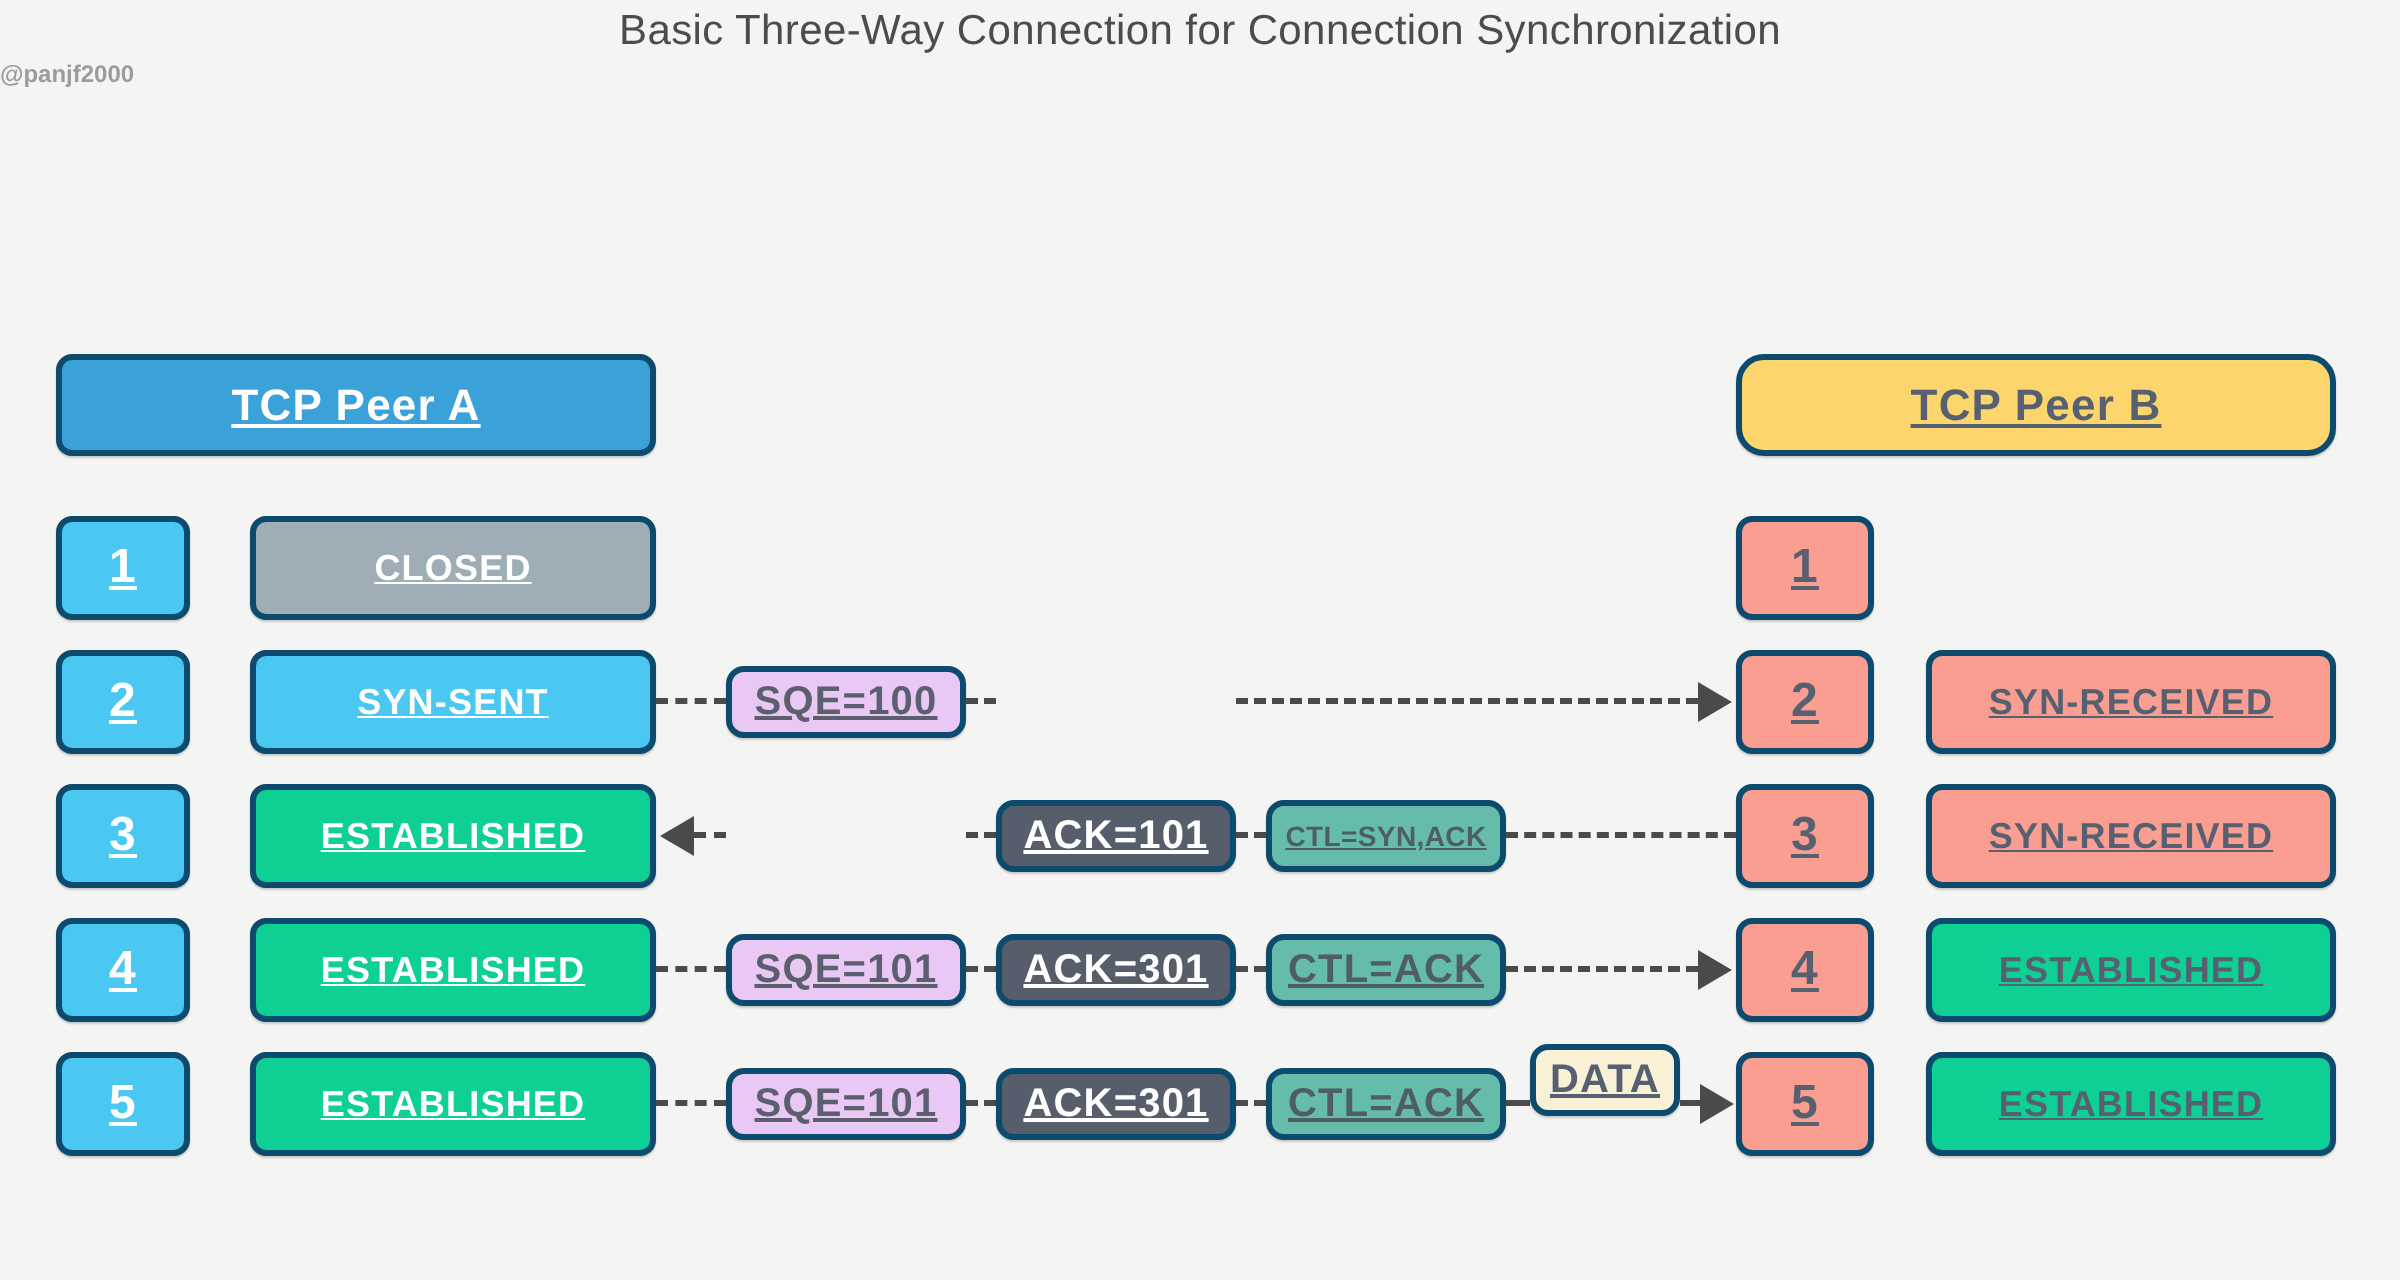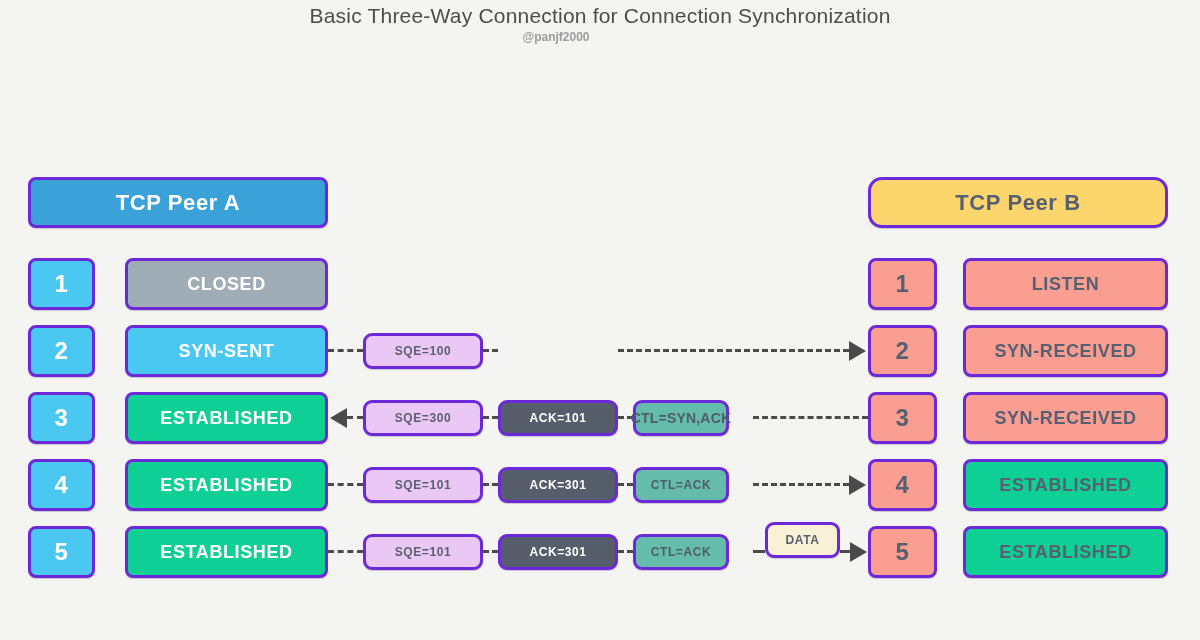--- a/index.html
+++ b/index.html
@@ -2,50 +2,50 @@
 <html><head>
 <meta charset="utf-8">
 <style>
   * { margin:0; padding:0; box-sizing:border-box; }
   html,body { width:1200px; height:640px; }
   body { font-family:"Liberation Sans", sans-serif; background:#f4f5f3; }
   .stage { position:relative; width:1200px; height:640px; background:#f4f5f3; overflow:hidden; }
 
   .title { position:absolute; top:4px; left:0; width:1200px; text-align:center;
            font-size:21px; color:#4c4c4c; letter-spacing:0.2px; }
-  .subtitle { position:absolute; top:30px; left:0; width:1112px; text-align:center;
+  .subtitle { position:absolute; top:30px; left:0; width:1112px; 
               font-size:12px; font-weight:bold; color:#9c9c9c; }
 
-  .box { position:absolute; border:3px solid #6d28d9; border-radius:8px;
+  .box { position:absolute; border:3px solid #0c4a6e; border-radius:8px;
          display:flex; align-items:center; justify-content:center;
          font-weight:bold; letter-spacing:0.6px;
-         box-shadow:0 1px 1px rgba(0,0,0,0.18); }
+         box-shadow:0 1px 1px rgba(0,0,0,0.18);text-decoration:underline; }
   .hdr   { width:300px; height:51px; top:177px; font-size:22px; }
   .numL  { left:28px;  width:67px;  height:52px; font-size:24px; }
   .numR  { left:868px; width:69px;  height:52px; font-size:24px; }
   .stateL{ left:125px; width:203px; height:52px; font-size:18px; }
   .stateR{ left:963px; width:205px; height:52px; font-size:18px; }
 
   .blue   { background:#3ba2d9; color:#ffffff; }
   .cyan   { background:#4bc8f1; color:#ffffff; }
   .grayb  { background:#9fadb6; color:#ffffff; }
   .greenW { background:#0ed094; color:#ffffff; }
   .greenD { background:#0ed094; color:#576071; }
   .yellow { background:#fdd56d; color:#576071;border-radius:14px; }
   .salmon { background:#f99e91; color:#576071; }
   .lav    { background:#eac8f6; color:#5c5f6d; }
   .slate  { background:#565d6b; color:#ffffff; }
   .teal   { background:#65bcaa; color:#4e5d68; }
   .cream  { background:#f8f1d6; color:#576071; }
 
-  .chip { height:36px; border-radius:9px; font-size:12px; }
+  .chip { height:36px; border-radius:9px; font-size:20px; }
   .chip.small { font-size:14px; letter-spacing:0.2px; }
   .c1 { left:363px; width:120px; }
   .c2 { left:498px; width:120px; }
-  .c3 { left:633px; width:96px; }
+  .c3 { left:633px; width:120px; }
   .c4 { left:765px; width:75px; }
 
   .dash { position:absolute; height:0; border-top:3px dashed #4a4a4a; }
   .solidline { position:absolute; height:0; border-top:3px solid #4a4a4a; }
   .arrR { position:absolute; width:0; height:0;
           border-top:10px solid transparent; border-bottom:10px solid transparent;
           border-left:17px solid #4a4a4a; }
   .arrL { position:absolute; width:0; height:0;
           border-top:10px solid transparent; border-bottom:10px solid transparent;
           border-right:17px solid #4a4a4a; }
@@ -72,35 +72,33 @@
   <div class="box stateL greenW" style="top:392px;">ESTABLISHED</div>
   <div class="box stateL greenW" style="top:459px;">ESTABLISHED</div>
   <div class="box stateL greenW" style="top:526px;">ESTABLISHED</div>
 
   <div class="box numR salmon" style="top:258px;">1</div>
   <div class="box numR salmon" style="top:325px;">2</div>
   <div class="box numR salmon" style="top:392px;">3</div>
   <div class="box numR salmon" style="top:459px;">4</div>
   <div class="box numR salmon" style="top:526px;">5</div>
 
-  <div class="box stateR salmon" style="top:258px;">LISTEN</div>
   <div class="box stateR salmon" style="top:325px;">SYN-RECEIVED</div>
   <div class="box stateR salmon" style="top:392px;">SYN-RECEIVED</div>
   <div class="box stateR greenD" style="top:459px;">ESTABLISHED</div>
   <div class="box stateR greenD" style="top:526px;">ESTABLISHED</div>
 
   <div class="dash" style="left:328px; top:349px; width:35px;"></div>
   <div class="box chip c1 lav" style="top:333px;">SQE=100</div>
   <div class="dash" style="left:483px; top:349px; width:15px;"></div>
   <div class="dash" style="left:618px; top:349px; width:231px;"></div>
   <div class="arrR" style="left:849px; top:341px;"></div>
 
   <div class="arrL" style="left:330px; top:408px;"></div>
   <div class="dash" style="left:347px; top:416px; width:16px;"></div>
-  <div class="box chip c1 lav" style="top:400px;">SQE=300</div>
   <div class="dash" style="left:483px; top:416px; width:15px;"></div>
   <div class="box chip c2 slate" style="top:400px;">ACK=101</div>
   <div class="dash" style="left:618px; top:416px; width:15px;"></div>
   <div class="box chip c3 teal small" style="top:400px;">CTL=SYN,ACK</div>
   <div class="dash" style="left:753px; top:416px; width:115px;"></div>
 
   <div class="dash" style="left:328px; top:483px; width:35px;"></div>
   <div class="box chip c1 lav" style="top:467px;">SQE=101</div>
   <div class="dash" style="left:483px; top:483px; width:15px;"></div>
   <div class="box chip c2 slate" style="top:467px;">ACK=301</div>

